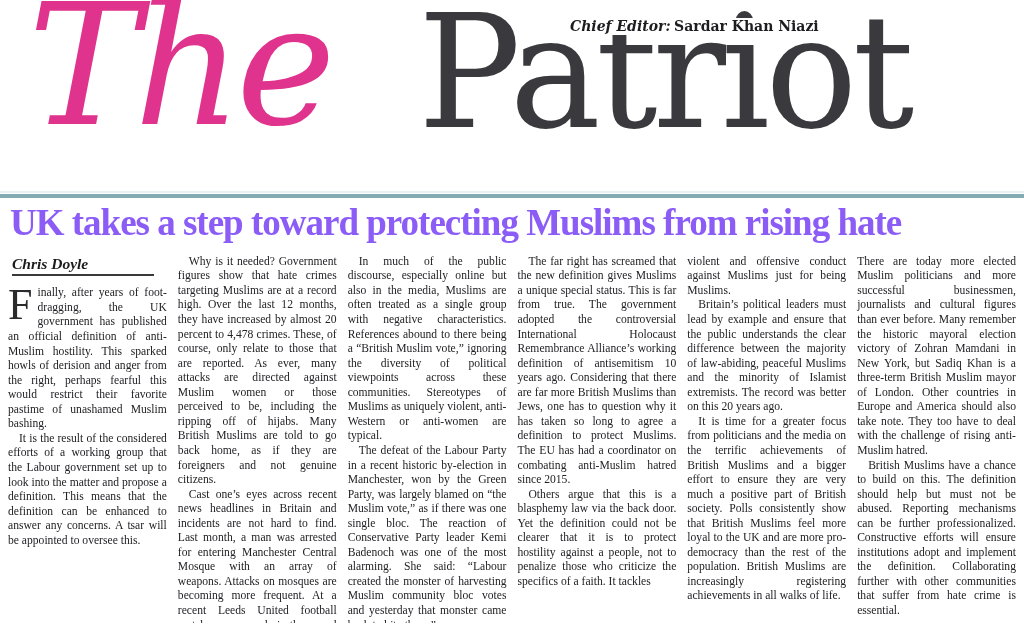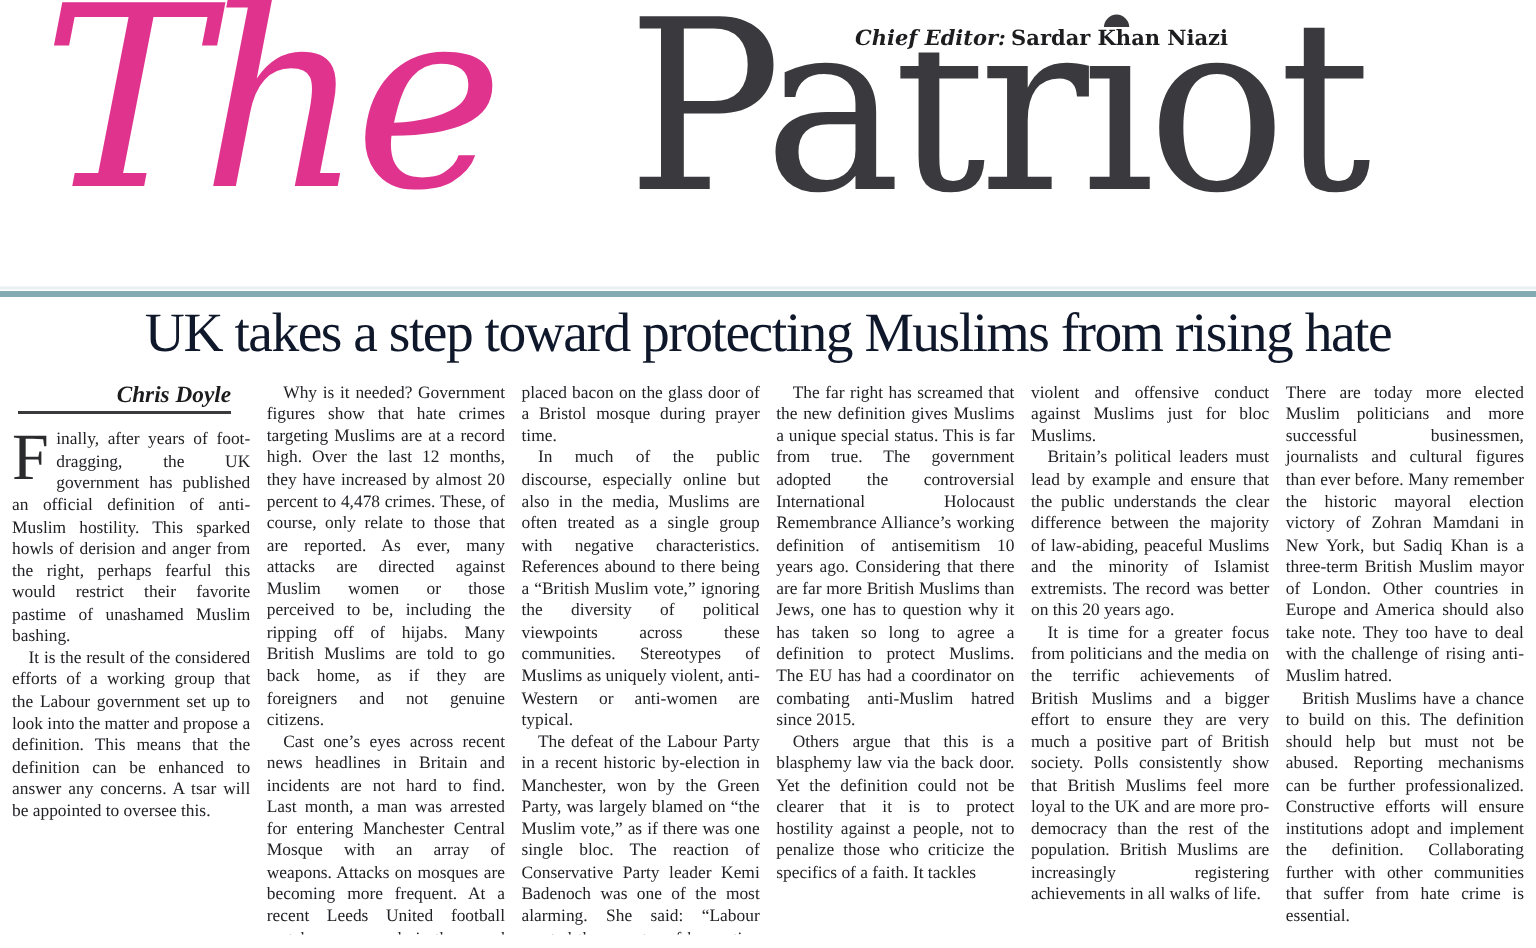--- a/index.html
+++ b/index.html
@@ -40,24 +40,24 @@
   .chief-editor .label{font-style:italic;font-weight:bold;font-family:"DejaVu Serif", serif;}
   .chief-editor .name{font-weight:bold;font-family:"DejaVu Serif", serif;}
   
   .rule-wrap{position:absolute;left:0;top:191px;width:1024px;}
   .rule-light{height:2px;background:#e9f0f1;}
   .rule-teal{height:4px;background:#83abb4;margin-top:1px;}
   
   .headline{
     margin:8px 10px 0 10px;
     font-size:37px;line-height:1.05;
-    font-weight:normal;
-    text-align:center;
+    font-weight:bold;
+    text-align:left;
     letter-spacing:-1px;
-    color:#0f172a;
+    color:#8b5cf6;
     transform:scaleX(1.0);
     font-family:"Liberation Serif", serif;
     white-space:nowrap;
   }
   
   .columns{
     display:flex;
     gap:11px;
     margin:12px 8px 0 8px;
     height:368px;
@@ -69,21 +69,21 @@
     font-size:11.6px;
     line-height:14.55px;
     text-align:justify;
     color:#222226;
   }
   .col p{margin:0;}
   .col p.indent{text-indent:11px;font-family:Liberation Serif, serif;}
   .byline{
     width:142px;
     margin:2px 0 10px 4px;
-    text-align:right;
+    text-align:left;
     font-weight:bold;font-style:italic;
     font-size:15.5px;
     color:#1c1c1e;
     border-bottom:2.5px solid #3a3a3c;
     padding-bottom:3px;
   }
   .dropcap{
     float:left;
     font-size:44px;
     line-height:34px;
@@ -122,34 +122,33 @@
         </div>
     </div>
     <div class="col">
         <div class="col-paras">
           <p class="indent">Why is it needed? Government figures show that hate crimes targeting Muslims are at a record high. Over the last 12 months, they have increased by almost 20 percent to 4,478 crimes. These, of course, only relate to those that are reported. As ever, many attacks are directed against Muslim women or those perceived to be, including the ripping off of hijabs. Many British Muslims are told to go back home, as if they are foreigners and not genuine citizens.</p>
           <p class="indent">Cast one’s eyes across recent news headlines in Britain and incidents are not hard to find. Last month, a man was arrested for entering Manchester Central Mosque with an array of weapons. Attacks on mosques are becoming more frequent. At a recent Leeds United football match, many people in the crowd booed when the game was paused to allow Muslim players to break their fast. There have also been a host of smaller incidents, such as when a man</p>
         </div>
       </div>
     <div class="col">
         <div class="col-paras">
-          <p>placed bacon on the glass door of a Bristol mosque during prayer time.</p>
           <p class="indent">In much of the public discourse, especially online but also in the media, Muslims are often treated as a single group with negative characteristics. References abound to there being a “British Muslim vote,” ignoring the diversity of political viewpoints across these communities. Stereotypes of Muslims as uniquely violent, anti-Western or anti-women are typical.</p>
           <p class="indent">The defeat of the Labour Party in a recent historic by-election in Manchester, won by the Green Party, was largely blamed on “the Muslim vote,” as if there was one single bloc. The reaction of Conservative Party leader Kemi Badenoch was one of the most alarming. She said: “Labour created the monster of harvesting Muslim community bloc votes and yesterday that monster came back to bite them.”</p>
         </div>
       </div>
     <div class="col">
         <div class="col-paras">
           <p class="indent">The far right has screamed that the new definition gives Muslims a unique special status. This is far from true. The government adopted the controversial International Holocaust Remembrance Alliance’s working definition of antisemitism 10 years ago. Considering that there are far more British Muslims than Jews, one has to question why it has taken so long to agree a definition to protect Muslims. The EU has had a coordinator on combating anti-Muslim hatred since 2015.</p>
           <p class="indent">Others argue that this is a blasphemy law via the back door. Yet the definition could not be clearer that it is to protect hostility against a people, not to penalize those who criticize the specifics of a faith. It tackles</p>
         </div>
       </div>
     <div class="col">
         <div class="col-paras">
-          <p>violent and offensive conduct against Muslims just for bloc Muslims.</p>
+          <p>violent and offensive conduct against Muslims just for being Muslims.</p>
           <p class="indent">Britain’s political leaders must lead by example and ensure that the public understands the clear difference between the majority of law-abiding, peaceful Muslims and the minority of Islamist extremists. The record was better on this 20 years ago.</p>
           <p class="indent">It is time for a greater focus from politicians and the media on the terrific achievements of British Muslims and a bigger effort to ensure they are very much a positive part of British society. Polls consistently show that British Muslims feel more loyal to the UK and are more pro-democracy than the rest of the population. British Muslims are increasingly registering achievements in all walks of life.</p>
         </div>
       </div>
     <div class="col">
         <div class="col-paras">
           <p>There are today more elected Muslim politicians and more successful businessmen, journalists and cultural figures than ever before. Many remember the historic mayoral election victory of Zohran Mamdani in New York, but Sadiq Khan is a three-term British Muslim mayor of London. Other countries in Europe and America should also take note. They too have to deal with the challenge of rising anti-Muslim hatred.</p>
           <p class="indent">British Muslims have a chance to build on this. The definition should help but must not be abused. Reporting mechanisms can be further professionalized. Constructive efforts will ensure institutions adopt and implement the definition. Collaborating further with other communities that suffer from hate crime is essential.</p>
         </div>
       </div>

